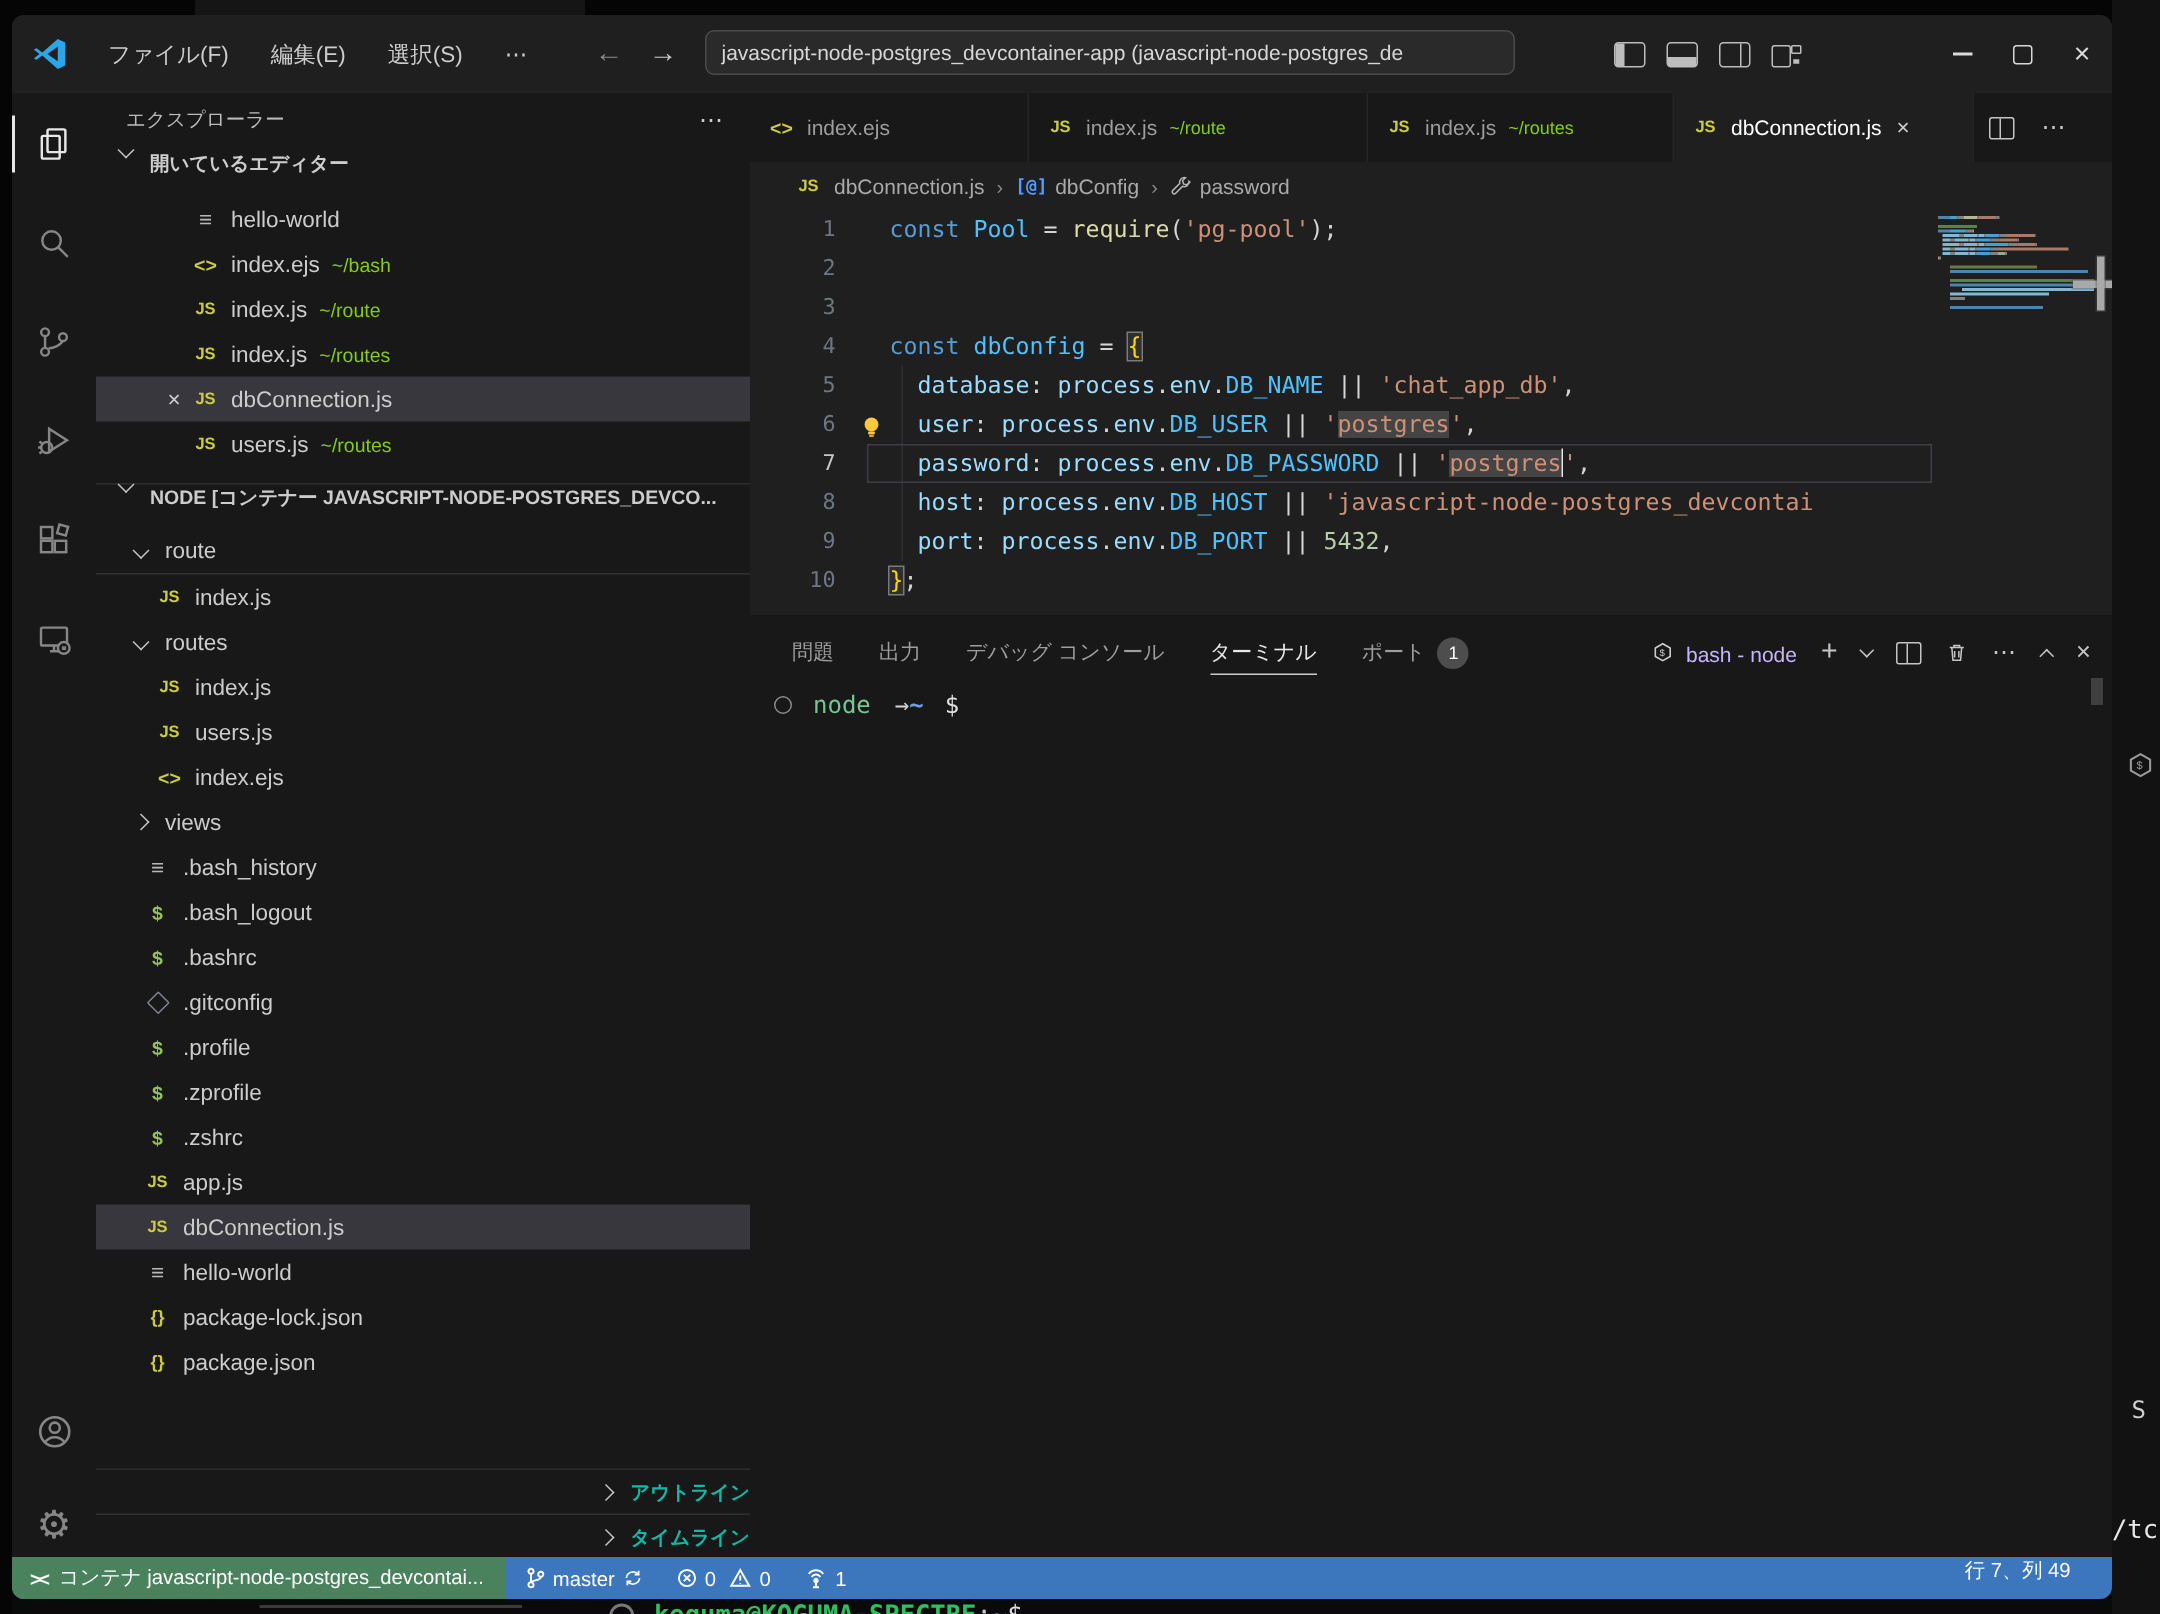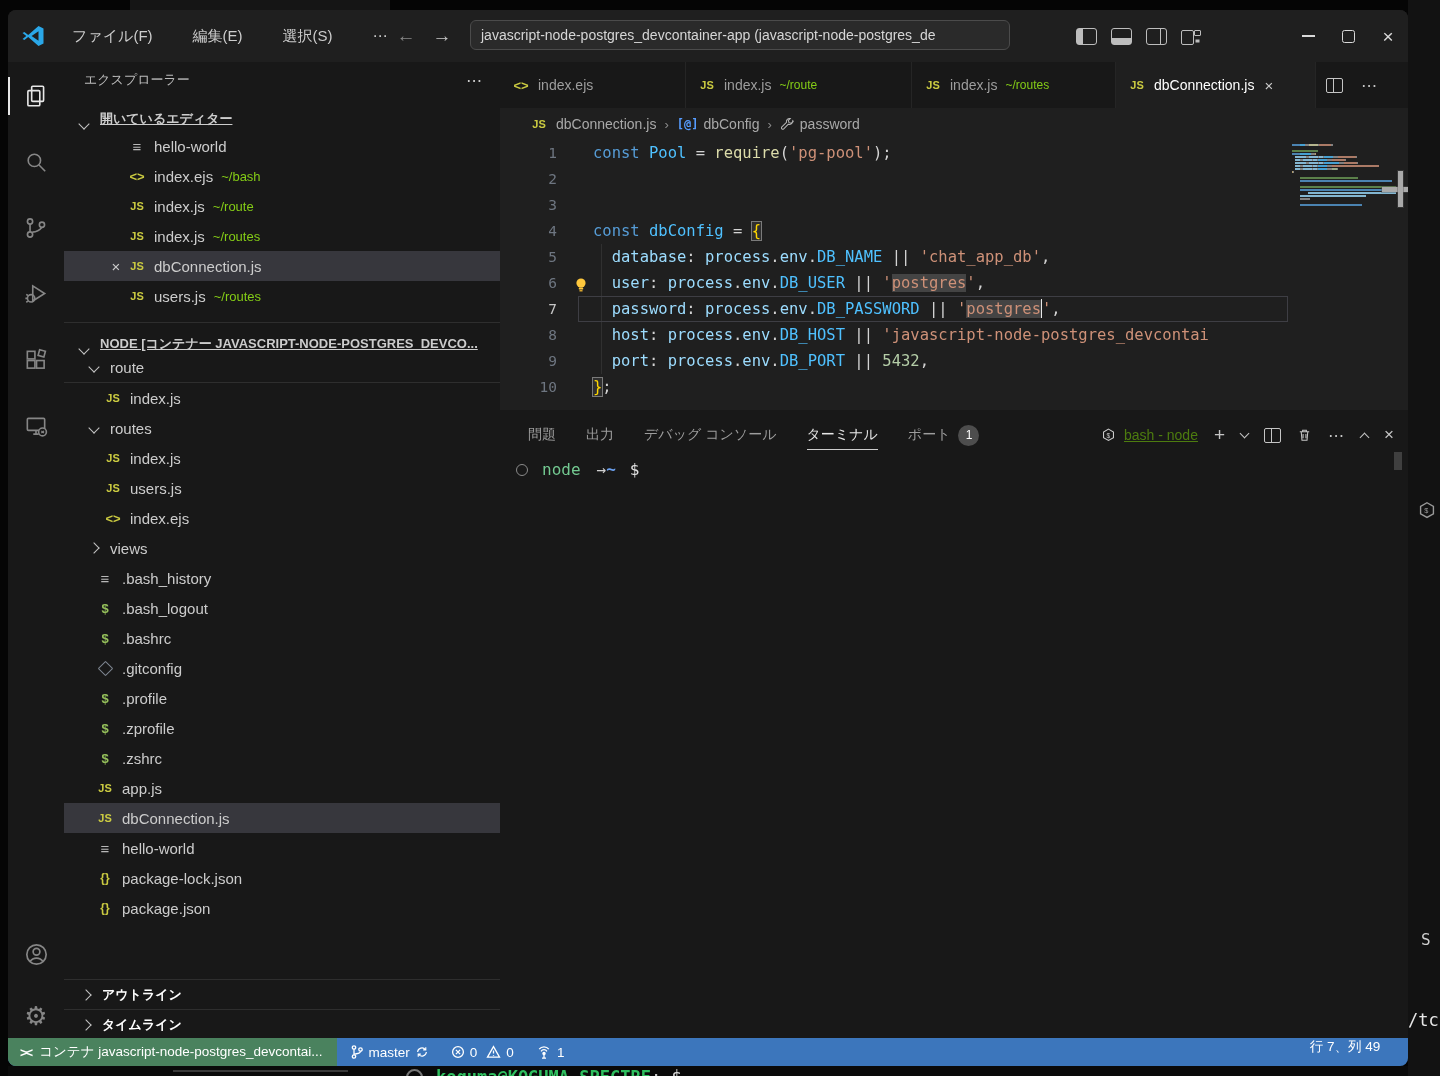--- a/index.html
+++ b/index.html
@@ -19,21 +19,21 @@
   .bb-user{color:#2fbf5f;font-weight:bold;}
   .bb-sep{color:#cccccc;} .bb-path{color:#6f9ff0;} .bb-dol{color:#dddddd;}
 
   
   #win{position:absolute;left:8px;top:10px;width:1400px;height:1056px;background:#1f1f1f;
        border-radius:8px 8px 8px 8px;overflow:hidden;}
 
   
   .titlebar{position:absolute;left:0;top:0;width:1400px;height:52px;background:#1f1f1f;border-bottom:1px solid #2b2b2b;}
   .logo{position:absolute;left:13px;top:14px;width:24px;height:24px;}
-  .menu-row{position:absolute;left:52px;top:0;height:52px;display:flex;align-items:center;gap:16px;}
+  .menu-row{position:absolute;left:52px;top:0;height:52px;display:flex;align-items:center;gap:4px;}
   .menu-item{padding:4px 12px;font-size:15px;color:#cccccc;border-radius:5px;}
   .nav-arrow{position:absolute;top:12px;width:28px;height:28px;font-size:19px;color:#c9c9c9;
              display:flex;align-items:center;justify-content:center;}
   .searchbox{position:absolute;left:462px;top:10px;width:540px;height:30px;background:#2a2a2a;
              border:1px solid #4b4b4b;border-radius:6px;display:flex;align-items:center;
              padding:0 10px;box-sizing:border-box;font-size:14px;color:#d6d6d6;white-space:nowrap;overflow:hidden;}
   .tb-icons{position:absolute;left:1068px;top:0;height:52px;display:flex;align-items:center;gap:14px;}
   .lay-ic{width:19px;height:15px;border:1.5px solid #bdbdbd;border-radius:3px;position:relative;}
   .lay-ic.fill-left::before{content:"";position:absolute;left:0;top:0;bottom:0;width:6px;background:#bdbdbd;}
   .lay-ic.fill-bottom::before{content:"";position:absolute;left:0;right:0;bottom:0;height:6px;background:#bdbdbd;}
@@ -52,39 +52,39 @@
   .act-item.active{color:#e7e7e7;}
   .act-item.active::before{content:"";position:absolute;left:0;top:7px;bottom:7px;width:2px;background:#e7e7e7;}
   .act-item svg{stroke:currentColor;fill:none;stroke-width:1.5;}
   .gear-glyph{font-size:26px;color:#868686;}
 
   
   .sidebar{position:absolute;left:56px;top:52px;width:436px;height:976px;background:#181818;overflow:hidden;}
   .sb-head{position:absolute;left:0;top:0;width:436px;height:36px;display:flex;align-items:center;}
   .sb-title{margin-left:20px;font-size:13px;color:#bbbbbb;}
   .sb-more{position:absolute;right:16px;font-size:16px;color:#cccccc;letter-spacing:2px;}
-  .sect{display:flex;align-items:flex-end;height:28px;font-size:13px;font-weight:bold;color:#cccccc;text-decoration:underline;}
+  .sect{display:flex;align-items:flex-start;height:28px;font-size:13px;font-weight:bold;color:#cccccc;}
   .sb-row{display:flex;align-items:center;height:30px;font-size:15px;color:#cccccc;white-space:nowrap;}
   .sb-row.sel{background:#37373d;}
   .dim-path{color:#84cc16;font-size:13px;margin-left:8px;}
   .fic{display:inline-flex;align-items:center;justify-content:center;width:18px;margin-right:8px;flex:0 0 18px;}
   .ic-js{color:#cbcb41;font-weight:bold;font-size:11px;letter-spacing:0;}
   .ic-ejs{color:#cbcb41;font-weight:bold;font-size:13px;}
   .ic-json{color:#cbcb41;font-weight:bold;font-size:12px;}
   .ic-sh{color:#95c05b;font-weight:bold;font-size:13px;}
   .ic-list{color:#b8b8b8;font-size:15px;}
   .ic-git{width:9px;height:9px;border:1.5px solid #7d8590;transform:rotate(45deg);border-radius:1px;}
   .chev{display:inline-block;width:7px;height:7px;border-right:1.5px solid #c5c5c5;border-bottom:1.5px solid #c5c5c5;flex:0 0 7px;}
   .chev.down{transform:rotate(45deg);margin-top:-4px;}
   .chev.right{transform:rotate(-45deg);}
   .oe-close{width:24px;text-align:center;color:#cccccc;font-size:15px;flex:0 0 24px;}
   .divider-b{border-bottom:1px solid #2e2e2e;}
   .sect-node{border-top:1px solid #2e2e2e;}
   .outline-row{position:absolute;left:0;width:436px;height:30px;border-top:1px solid #2e2e2e;
-               display:flex;align-items:center;font-size:13px;font-weight:bold;color:#ffffff;}
+               display:flex;align-items:center;font-size:13px;font-weight:bold;color:#14b8a6;justify-content:flex-end;}
 
   
   .tabstrip{position:absolute;left:492px;top:52px;width:908px;height:46px;background:#181818;display:flex;}
   .tab{display:flex;align-items:center;padding:0 12px;font-size:14px;color:#9d9d9d;background:#181818;
        border-right:1px solid #252525;box-sizing:border-box;white-space:nowrap;overflow:hidden;}
   .tab.active{background:#1f1f1f;color:#ffffff;}
   .tab .dim-path{font-size:12px;}
   .tab-close{margin-left:10px;font-size:15px;color:#cccccc;}
   .tab-actions{position:absolute;right:10px;top:0;height:46px;display:flex;align-items:center;gap:18px;color:#c5c5c5;}
   .split-ic{width:15px;height:13px;border:1.3px solid #c5c5c5;border-radius:2px;position:relative;}
@@ -125,21 +125,21 @@
 
   
   .panel{position:absolute;left:492px;top:400px;width:908px;height:628px;background:#181818;}
   .panel-tabs{position:absolute;left:28px;top:8px;height:34px;display:flex;align-items:center;gap:30px;font-size:14px;color:#9d9d9d;}
   .ptab{position:relative;display:flex;align-items:center;gap:8px;height:34px;}
   .ptab.active{color:#e7e7e7;}
   .ptab.active::after{content:"";position:absolute;left:0;right:0;bottom:2px;height:1.5px;background:#cccccc;}
   .pbadge{min-width:21px;height:21px;border-radius:11px;background:#4d4d4d;color:#ffffff;font-size:12px;
           display:flex;align-items:center;justify-content:center;}
   .panel-right{position:absolute;right:14px;top:8px;height:34px;display:flex;align-items:center;gap:16px;color:#c5c5c5;font-size:14px;}
-  .pr-sel{display:flex;align-items:flex-start;gap:7px;color:#4d7c0f;text-decoration:underline;}
+  .pr-sel{display:flex;align-items:flex-end;gap:7px;color:#c4b5fd;}
   .plus-ic{font-size:19px;font-weight:normal;}
   .chev-sm{display:inline-block;width:6px;height:6px;border-right:1.4px solid #c5c5c5;border-bottom:1.4px solid #c5c5c5;transform:rotate(45deg);margin-top:-3px;}
   .chev-up{transform:rotate(-135deg);margin-top:4px;}
   .term-line{position:absolute;left:16px;top:50px;display:flex;align-items:center;font-size:16px;}
   .t-ring{width:10px;height:10px;border:1.7px solid #8a8a8a;border-radius:50%;margin-right:14px;}
   .t-node{color:#73c991;} .t-arrow{color:#d0d0d0;margin-left:16px;} .t-cwd{color:#6b9fed;font-weight:bold;}
   .t-dol{color:#e0e0e0;margin-left:14px;}
   .term-scroll{position:absolute;right:6px;top:42px;width:8px;height:18px;background:#3f3f3f;}
 
   

